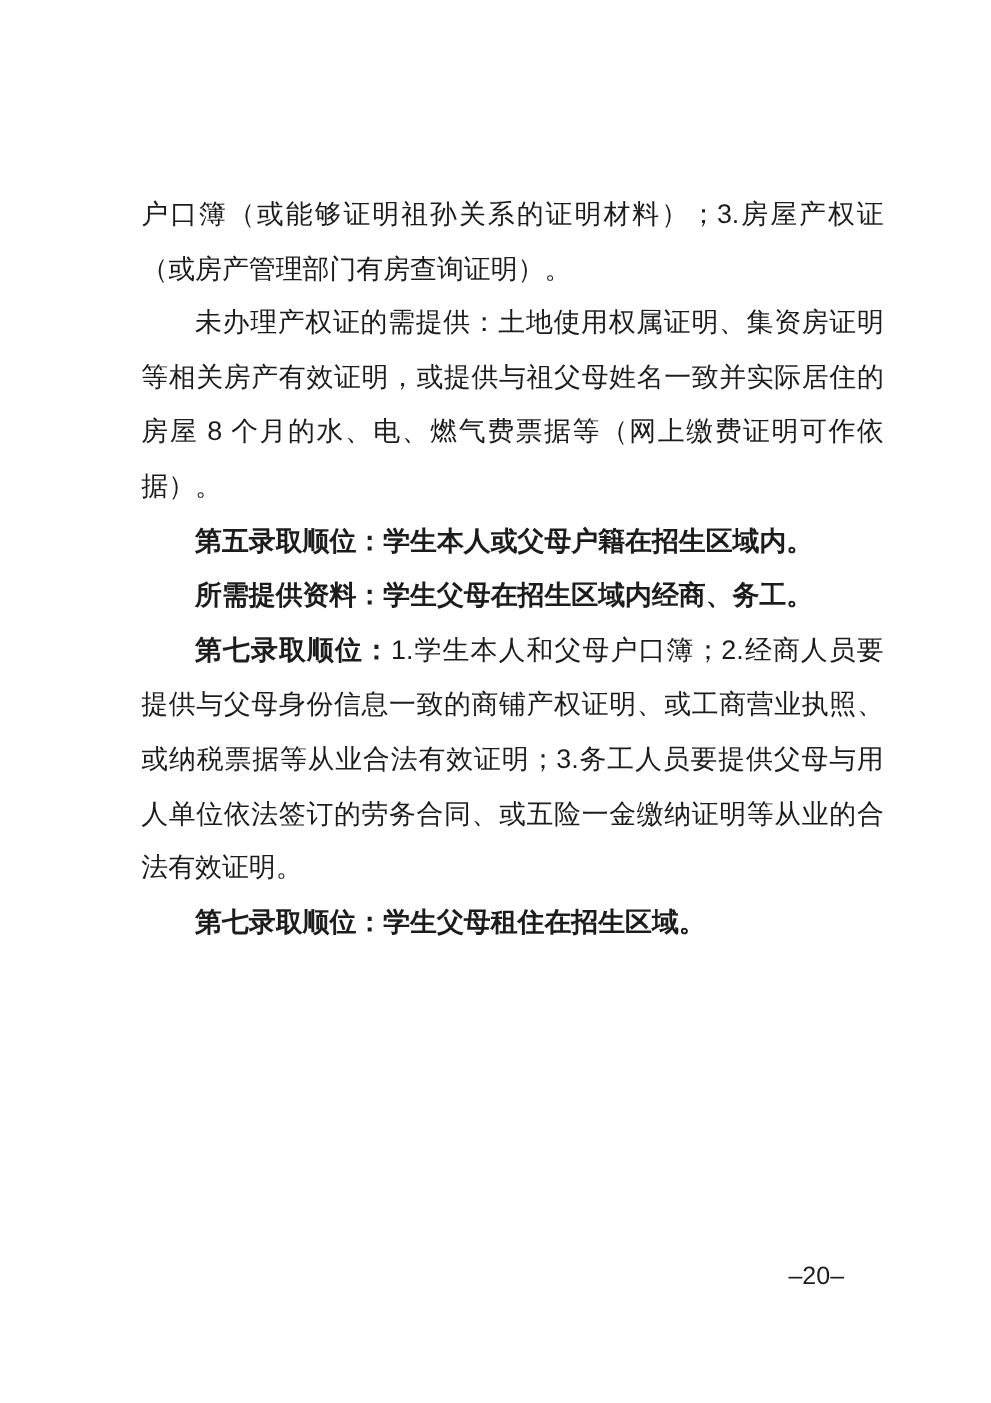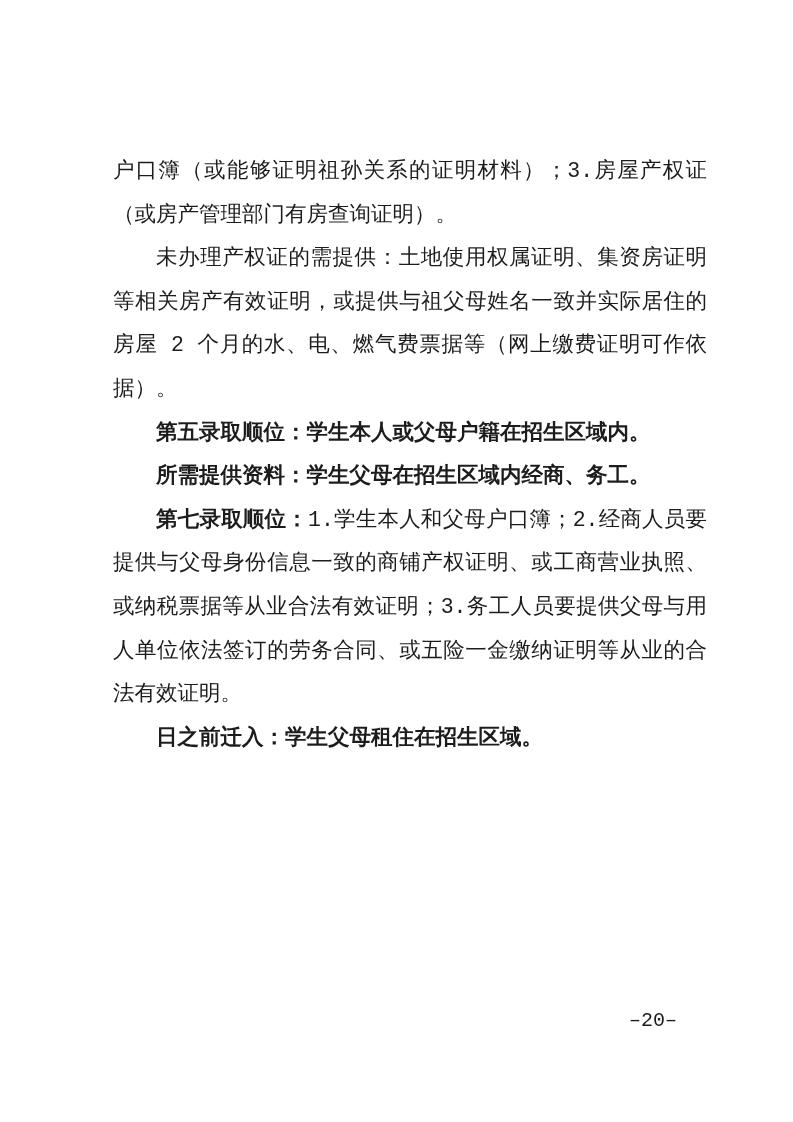--- a/index.html
+++ b/index.html
@@ -6,21 +6,21 @@
     margin: 0;
     padding: 0;
     background: #ffffff;
   }
   .page {
     position: relative;
     width: 793px;
     height: 1122px;
     background: #ffffff;
     overflow: hidden;
-    font-family: Liberation Mono, monospace;
+    font-family: Liberation Sans, sans-serif;
     color: #1c1c1c;
   }
   .doc-body {
     position: absolute;
     left: 113px;
     top: 150px;
     width: 594px;
     font-size: 21.5px;
     line-height: 43.6px;
     text-align: justify;
@@ -51,38 +51,38 @@
 
 <div class="page">
 
   <div class="doc-body">
 
     <p>
       <span>户口簿（或能够证明祖孙关系的证明材料）；3.房屋产权证（或房产管理部门有房查询证明）。</span>
     </p>
 
     <p class="indent">
-      <span>未办理产权证的需提供：土地使用权属证明、集资房证明等相关房产有效证明，或提供与祖父母姓名一致并实际居住的房屋 2 个月的水、电、燃气费票据等（网上缴费证明可作依据）。</span>
+      <span>未办理产权证的需提供：土地使用权属证明、集资房证明等相关房产有效证明，或提供与祖父母姓名一致并实际居住的房屋 8 个月的水、电、燃气费票据等（网上缴费证明可作依据）。</span>
     </p>
 
     <p class="indent">
       <span class="run-bold">第五录取顺位：学生本人或父母户籍在招生区域内。</span>
     </p>
 
 
     <p class="indent">
       <span class="run-bold">所需提供资料：学生父母在招生区域内经商、务工。</span>
     </p>
 
     <p class="indent">
       <span class="run-bold">第七录取顺位：</span><span>1.学生本人和父母户口簿；2.经商人员要提供与父母身份信息一致的商铺产权证明、或工商营业执照、或纳税票据等从业合法有效证明；3.务工人员要提供父母与用人单位依法签订的劳务合同、或五险一金缴纳证明等从业的合法有效证明。</span>
     </p>
 
     <p class="indent">
-      <span class="run-bold">日之前迁入：学生父母租住在招生区域。</span>
+      <span class="run-bold">第七录取顺位：学生父母租住在招生区域。</span>
     </p>
 
 
   </div>
 
   <div class="page-number">–20–</div>
 
 </div>
 
 </body></html>

